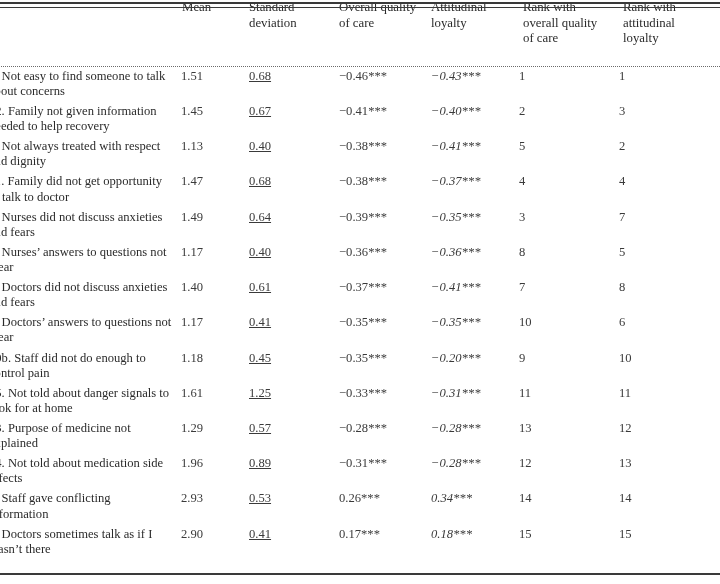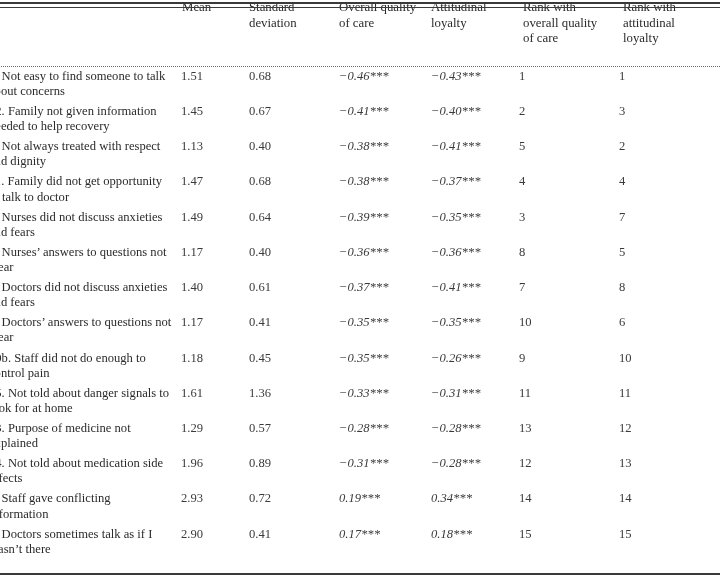--- a/index.html
+++ b/index.html
@@ -106,22 +106,22 @@
   tbody tr.datarow td.label {
     color: #2b2b2b;
     padding-right: 8px;
   }
   td.num { white-space: nowrap; }
   td.corr { white-space: nowrap; }
   td.rank { white-space: nowrap; }
 
   
   td.c-mean-cell { padding-left: 1px; }
-  td.c-sd-cell   { padding-left: 1px; }
-  td.c-oq-cell   { padding-left: 1px; font-style: italic; }
+  td.c-sd-cell   { padding-left: 1px; text-decoration: underline; }
+  td.c-oq-cell   { padding-left: 1px; }
   td.c-al-cell   { padding-left: 1px; font-style: italic; }
   td.c-roq-cell  { padding-left: 4px; }
   td.c-ral-cell  { padding-left: 4px; }
 
   thead td.h-mean { padding-left: 1px; }
   thead td.h-roq  { padding-left: 4px; }
   thead td.h-ral  { padding-left: 4px; }
 </style>
 </head>
 <body>
@@ -251,28 +251,28 @@
               <td class="corr c-oq-cell">−0.35***</td>
               <td class="corr c-al-cell">−0.35***</td>
               <td class="rank c-roq-cell">10</td>
               <td class="rank c-ral-cell">6</td>
             </tr>
             <tr class="datarow">
               <td class="label">10b. Staff did not do enough to control pain</td>
               <td class="num c-mean-cell">1.18</td>
               <td class="num c-sd-cell">0.45</td>
               <td class="corr c-oq-cell">−0.35***</td>
-              <td class="corr c-al-cell">−0.26***</td>
+              <td class="corr c-al-cell">−0.20***</td>
               <td class="rank c-roq-cell">9</td>
               <td class="rank c-ral-cell">10</td>
             </tr>
             <tr class="datarow">
               <td class="label">15. Not told about danger signals to look for at home</td>
               <td class="num c-mean-cell">1.61</td>
-              <td class="num c-sd-cell">1.36</td>
+              <td class="num c-sd-cell">1.25</td>
               <td class="corr c-oq-cell">−0.33***</td>
               <td class="corr c-al-cell">−0.31***</td>
               <td class="rank c-roq-cell">11</td>
               <td class="rank c-ral-cell">11</td>
             </tr>
             <tr class="datarow">
               <td class="label">13. Purpose of medicine not explained</td>
               <td class="num c-mean-cell">1.29</td>
               <td class="num c-sd-cell">0.57</td>
               <td class="corr c-oq-cell">−0.28***</td>
@@ -285,22 +285,22 @@
               <td class="num c-mean-cell">1.96</td>
               <td class="num c-sd-cell">0.89</td>
               <td class="corr c-oq-cell">−0.31***</td>
               <td class="corr c-al-cell">−0.28***</td>
               <td class="rank c-roq-cell">12</td>
               <td class="rank c-ral-cell">13</td>
             </tr>
             <tr class="datarow">
               <td class="label">2. Staff gave conflicting information</td>
               <td class="num c-mean-cell">2.93</td>
-              <td class="num c-sd-cell">0.72</td>
-              <td class="corr c-oq-cell">0.19***</td>
+              <td class="num c-sd-cell">0.53</td>
+              <td class="corr c-oq-cell">0.26***</td>
               <td class="corr c-al-cell">0.34***</td>
               <td class="rank c-roq-cell">14</td>
               <td class="rank c-ral-cell">14</td>
             </tr>
             <tr class="datarow">
               <td class="label">7. Doctors sometimes talk as if I wasn’t there</td>
               <td class="num c-mean-cell">2.90</td>
               <td class="num c-sd-cell">0.41</td>
               <td class="corr c-oq-cell">0.17***</td>
               <td class="corr c-al-cell">0.18***</td>

